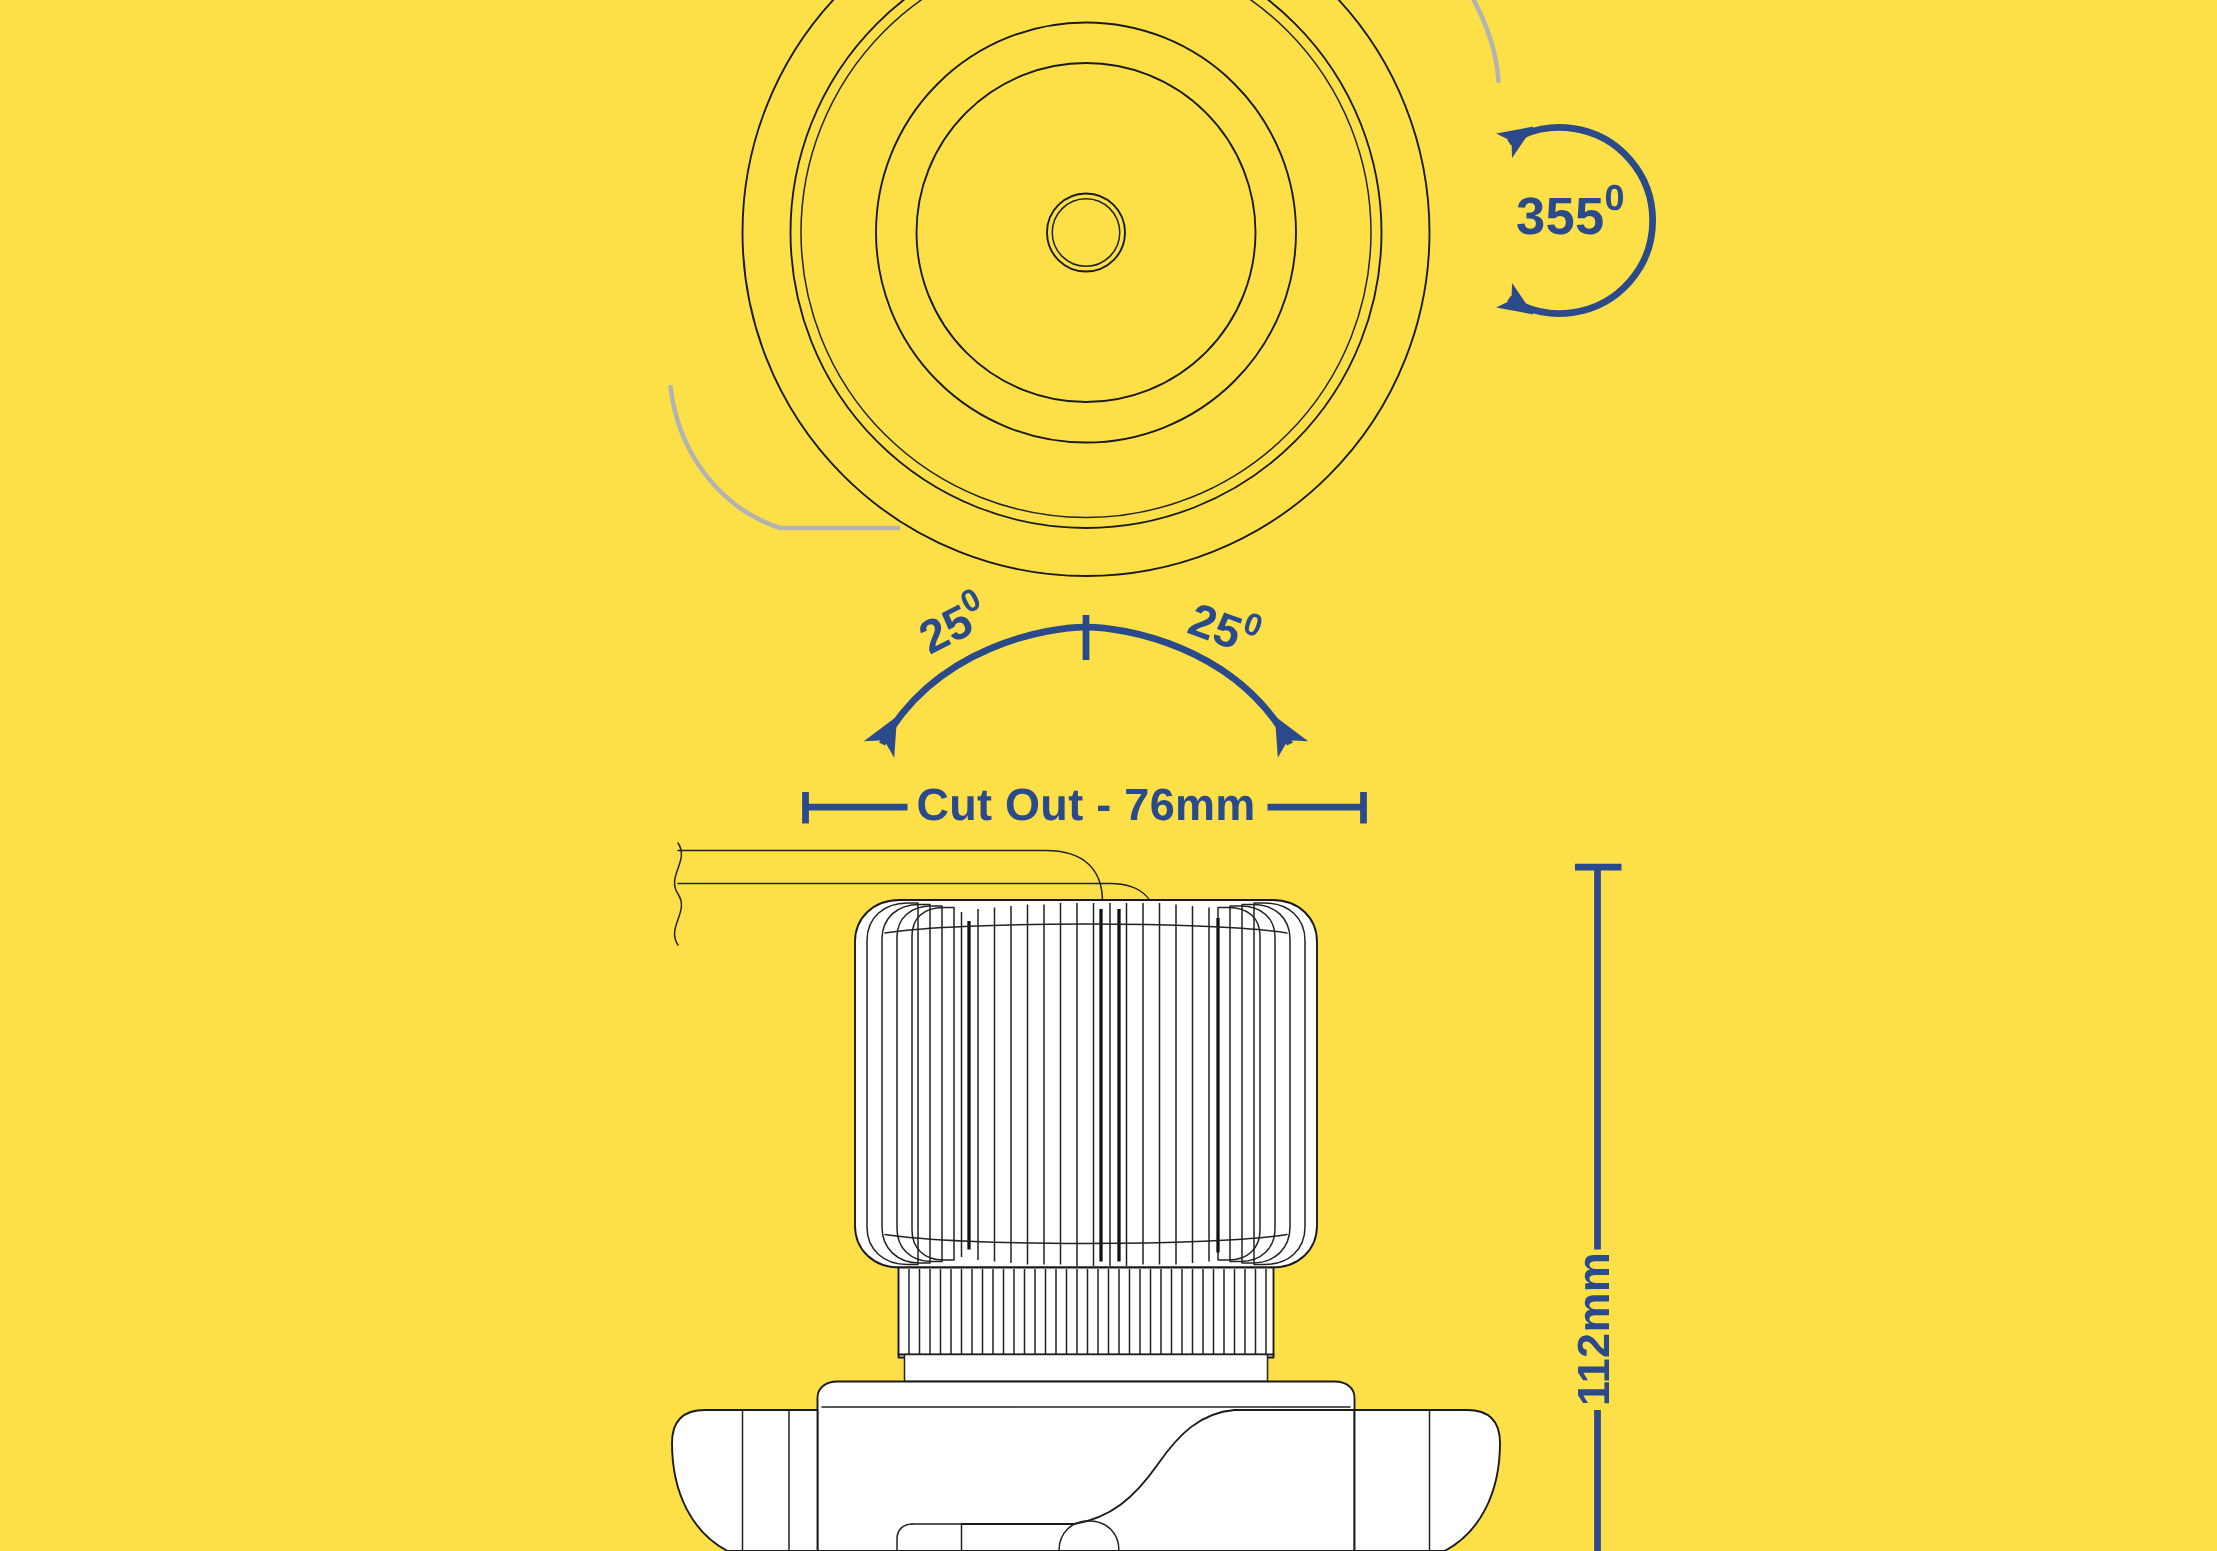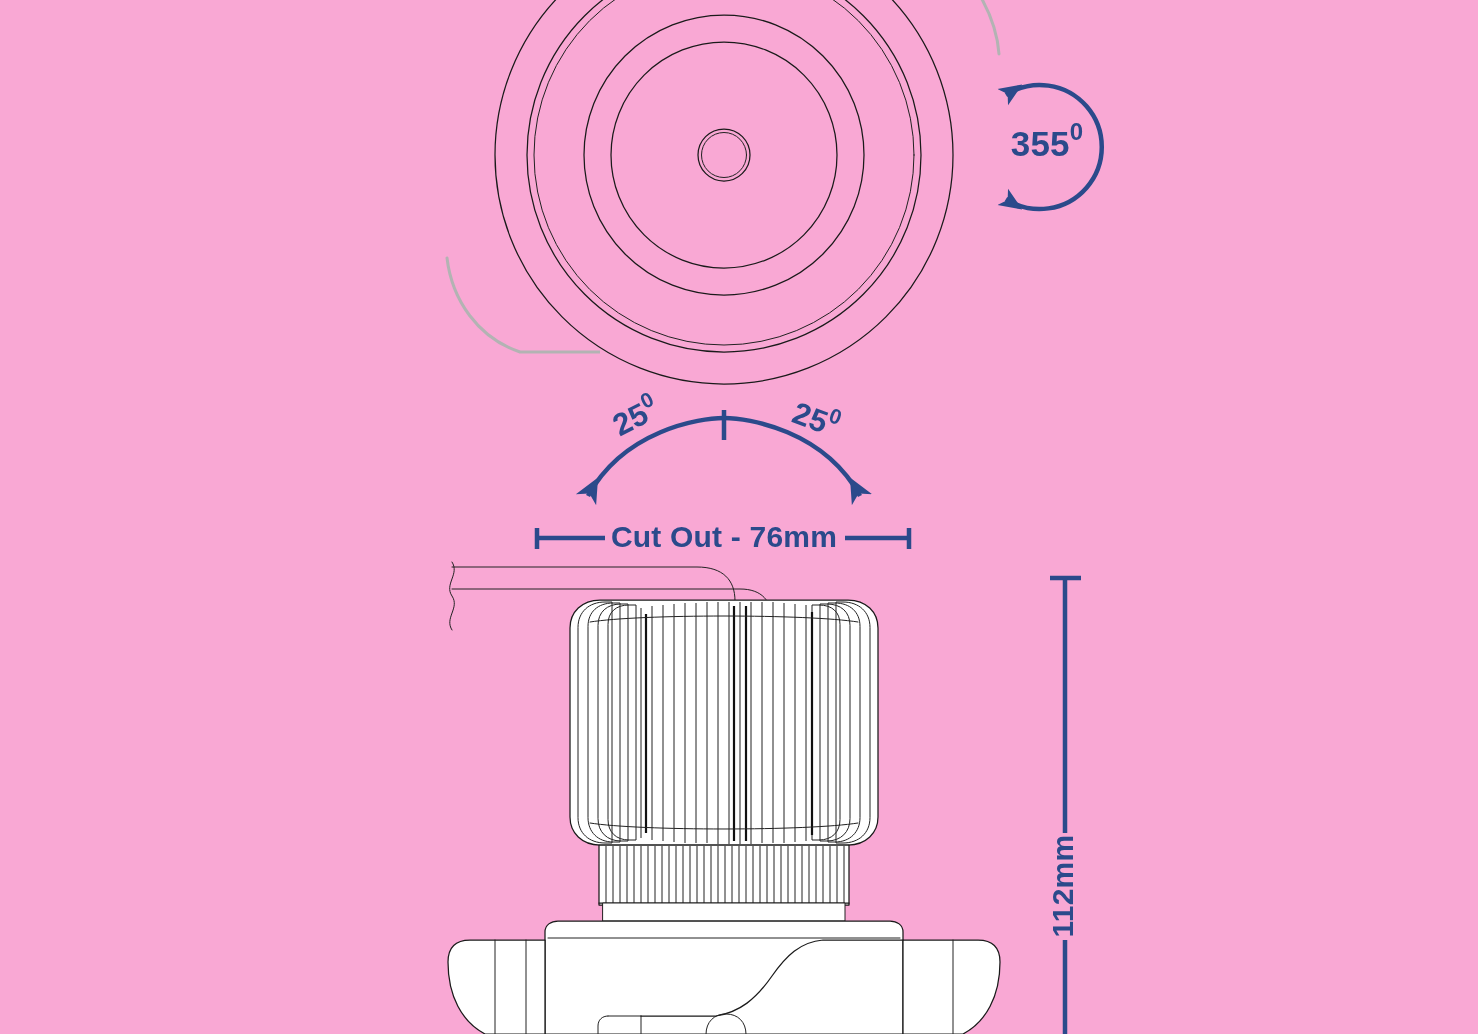--- a/index.html
+++ b/index.html
@@ -8,21 +8,21 @@
     padding: 0;
     background: #ffffff;
   }
   body {
     font-family: "Liberation Sans", sans-serif;
   }
   #drawing-root {
     position: relative;
     width: 1478px;
     height: 1034px;
-    background: #f9a8d4;
+    background: #fde047;
     overflow: hidden;
   }
   #drawing-svg {
     position: absolute;
     left: 0;
     top: 0;
     width: 1478px;
     height: 1034px;
     display: block;
   }

